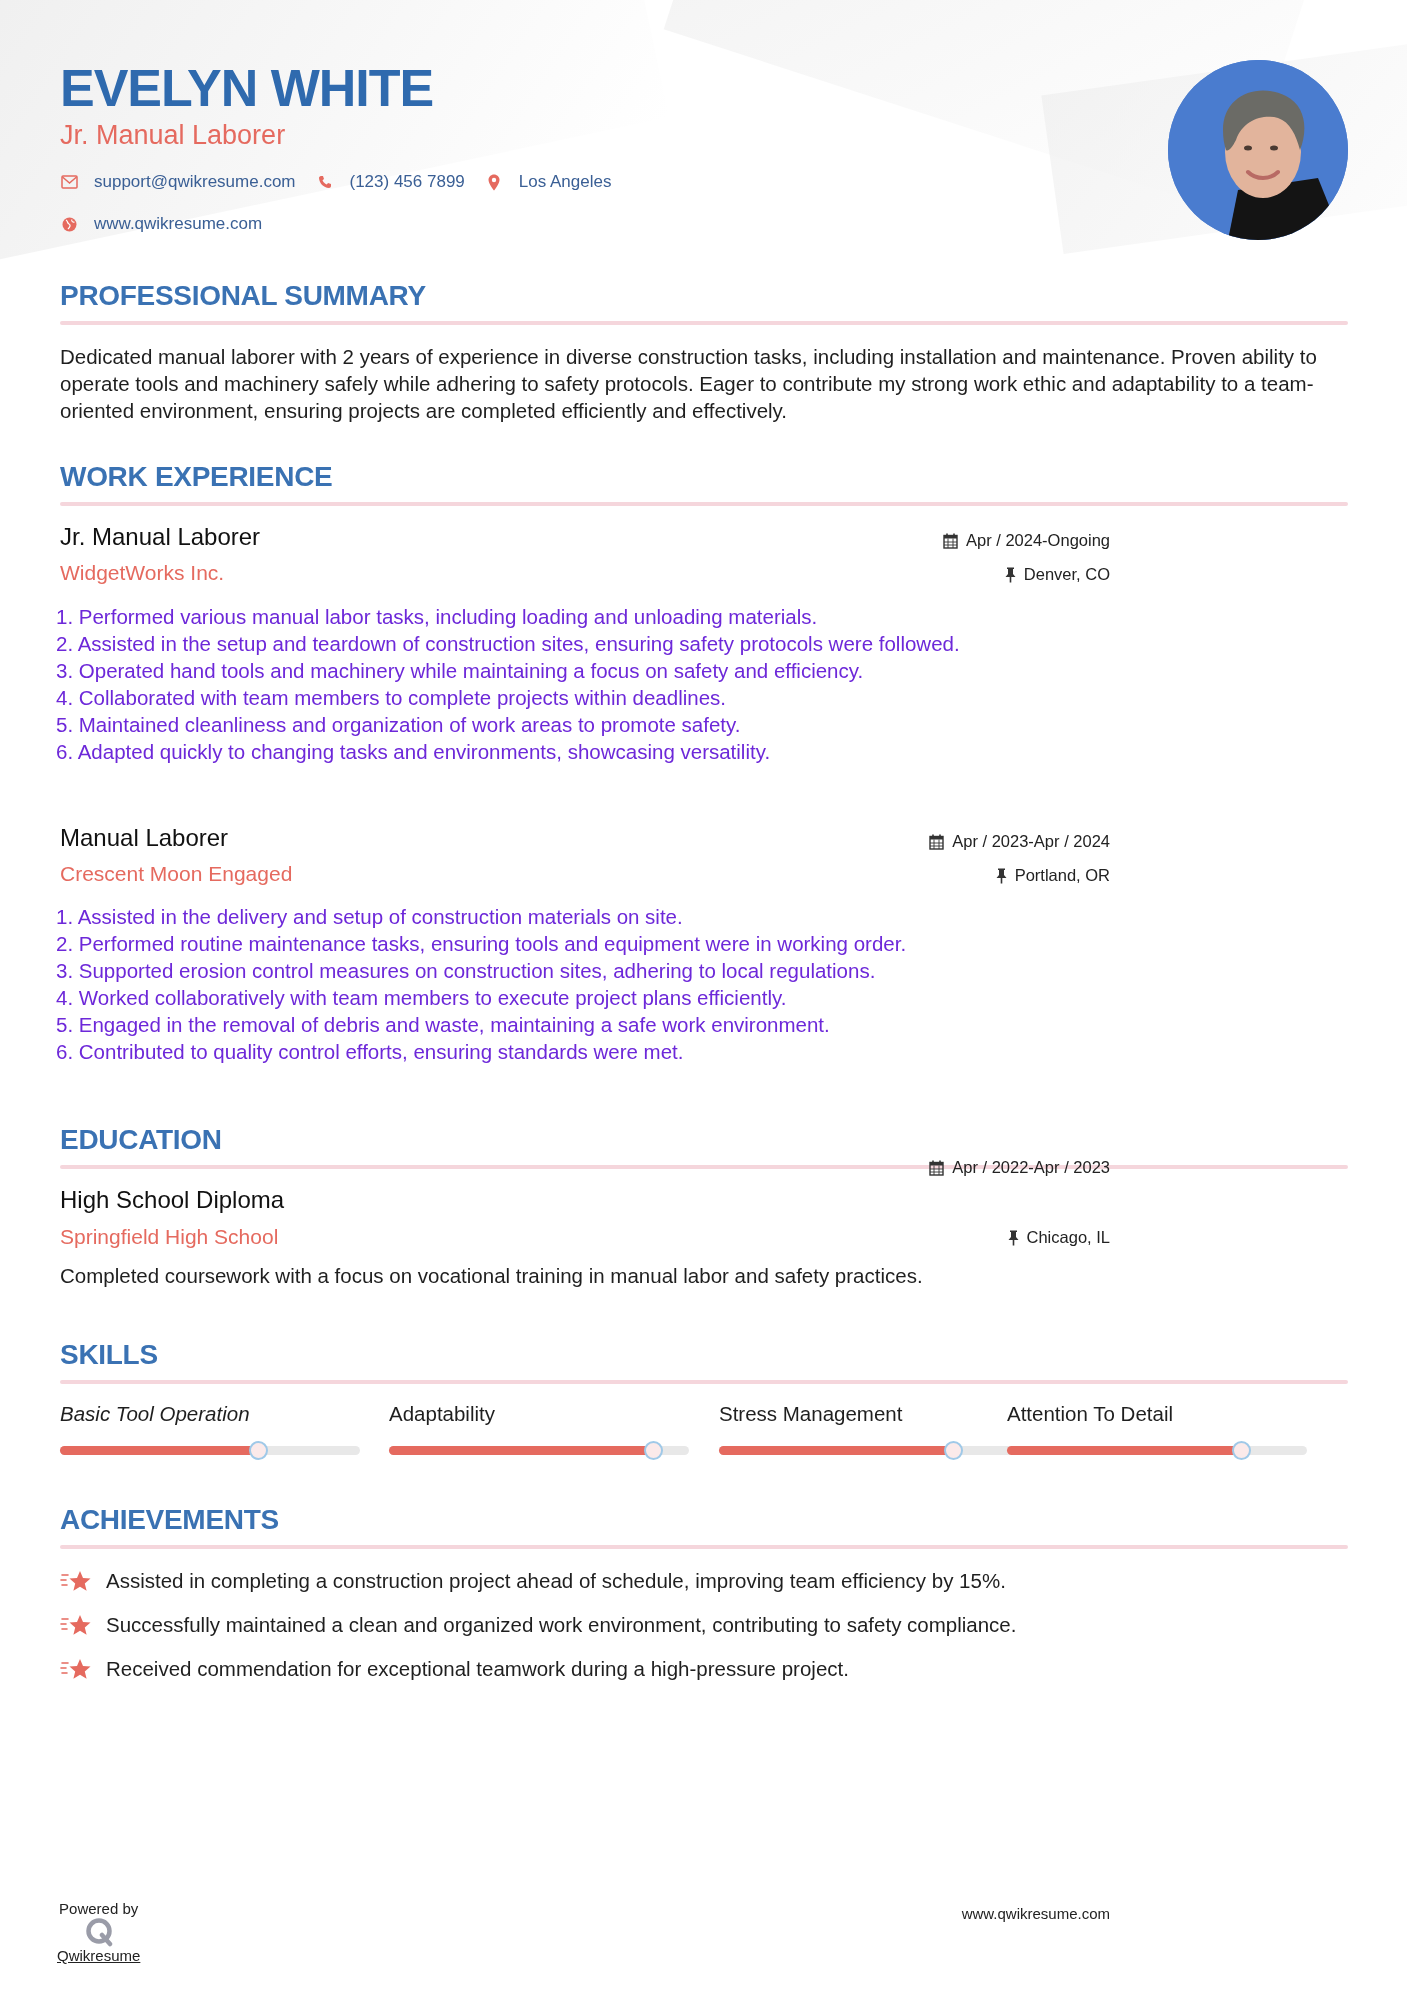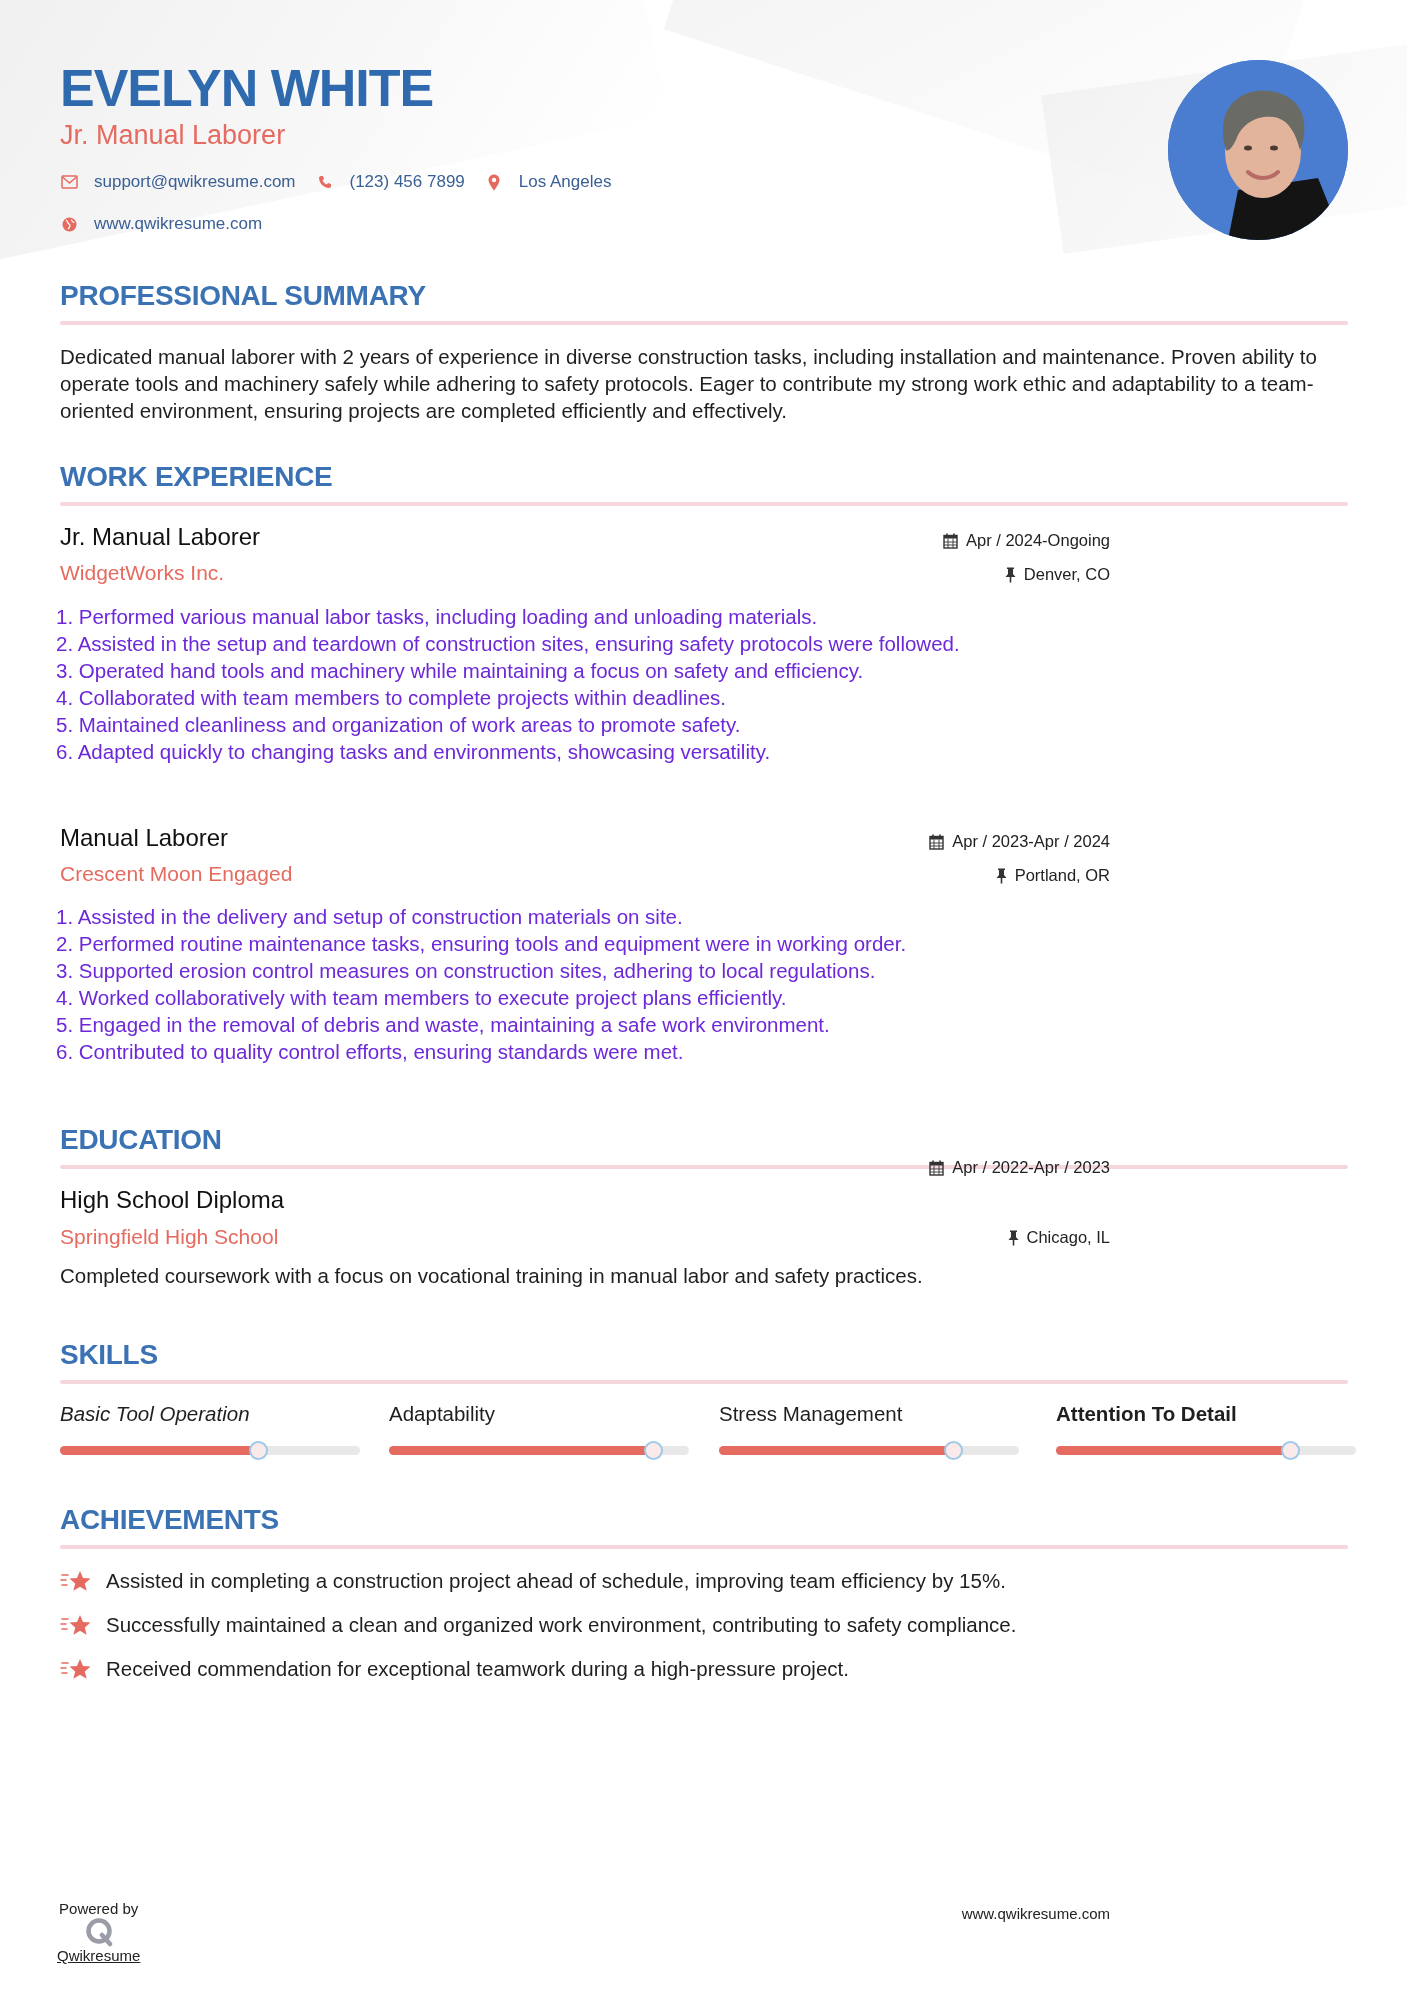--- a/index.html
+++ b/index.html
@@ -229,21 +229,21 @@
       <div class="skill-knob" style="left:88%;"></div>
     </div>
   </div>
   <div class="skill" style="left:719px;">
     <div class="skill-label">Stress Management</div>
     <div class="skill-track">
       <div class="skill-fill" style="width:78%;"></div>
       <div class="skill-knob" style="left:78%;"></div>
     </div>
   </div>
-  <div class="skill" style="left:1056px;font-weight:bold;">
+  <div class="skill" style="left:1007px;">
     <div class="skill-label">Attention To Detail</div>
     <div class="skill-track">
       <div class="skill-fill" style="width:78%;"></div>
       <div class="skill-knob" style="left:78%;"></div>
     </div>
   </div>
 
   <div class="section-title" style="top:1504px;">ACHIEVEMENTS</div>
   <div class="rule" style="top:1545px;"></div>
 

